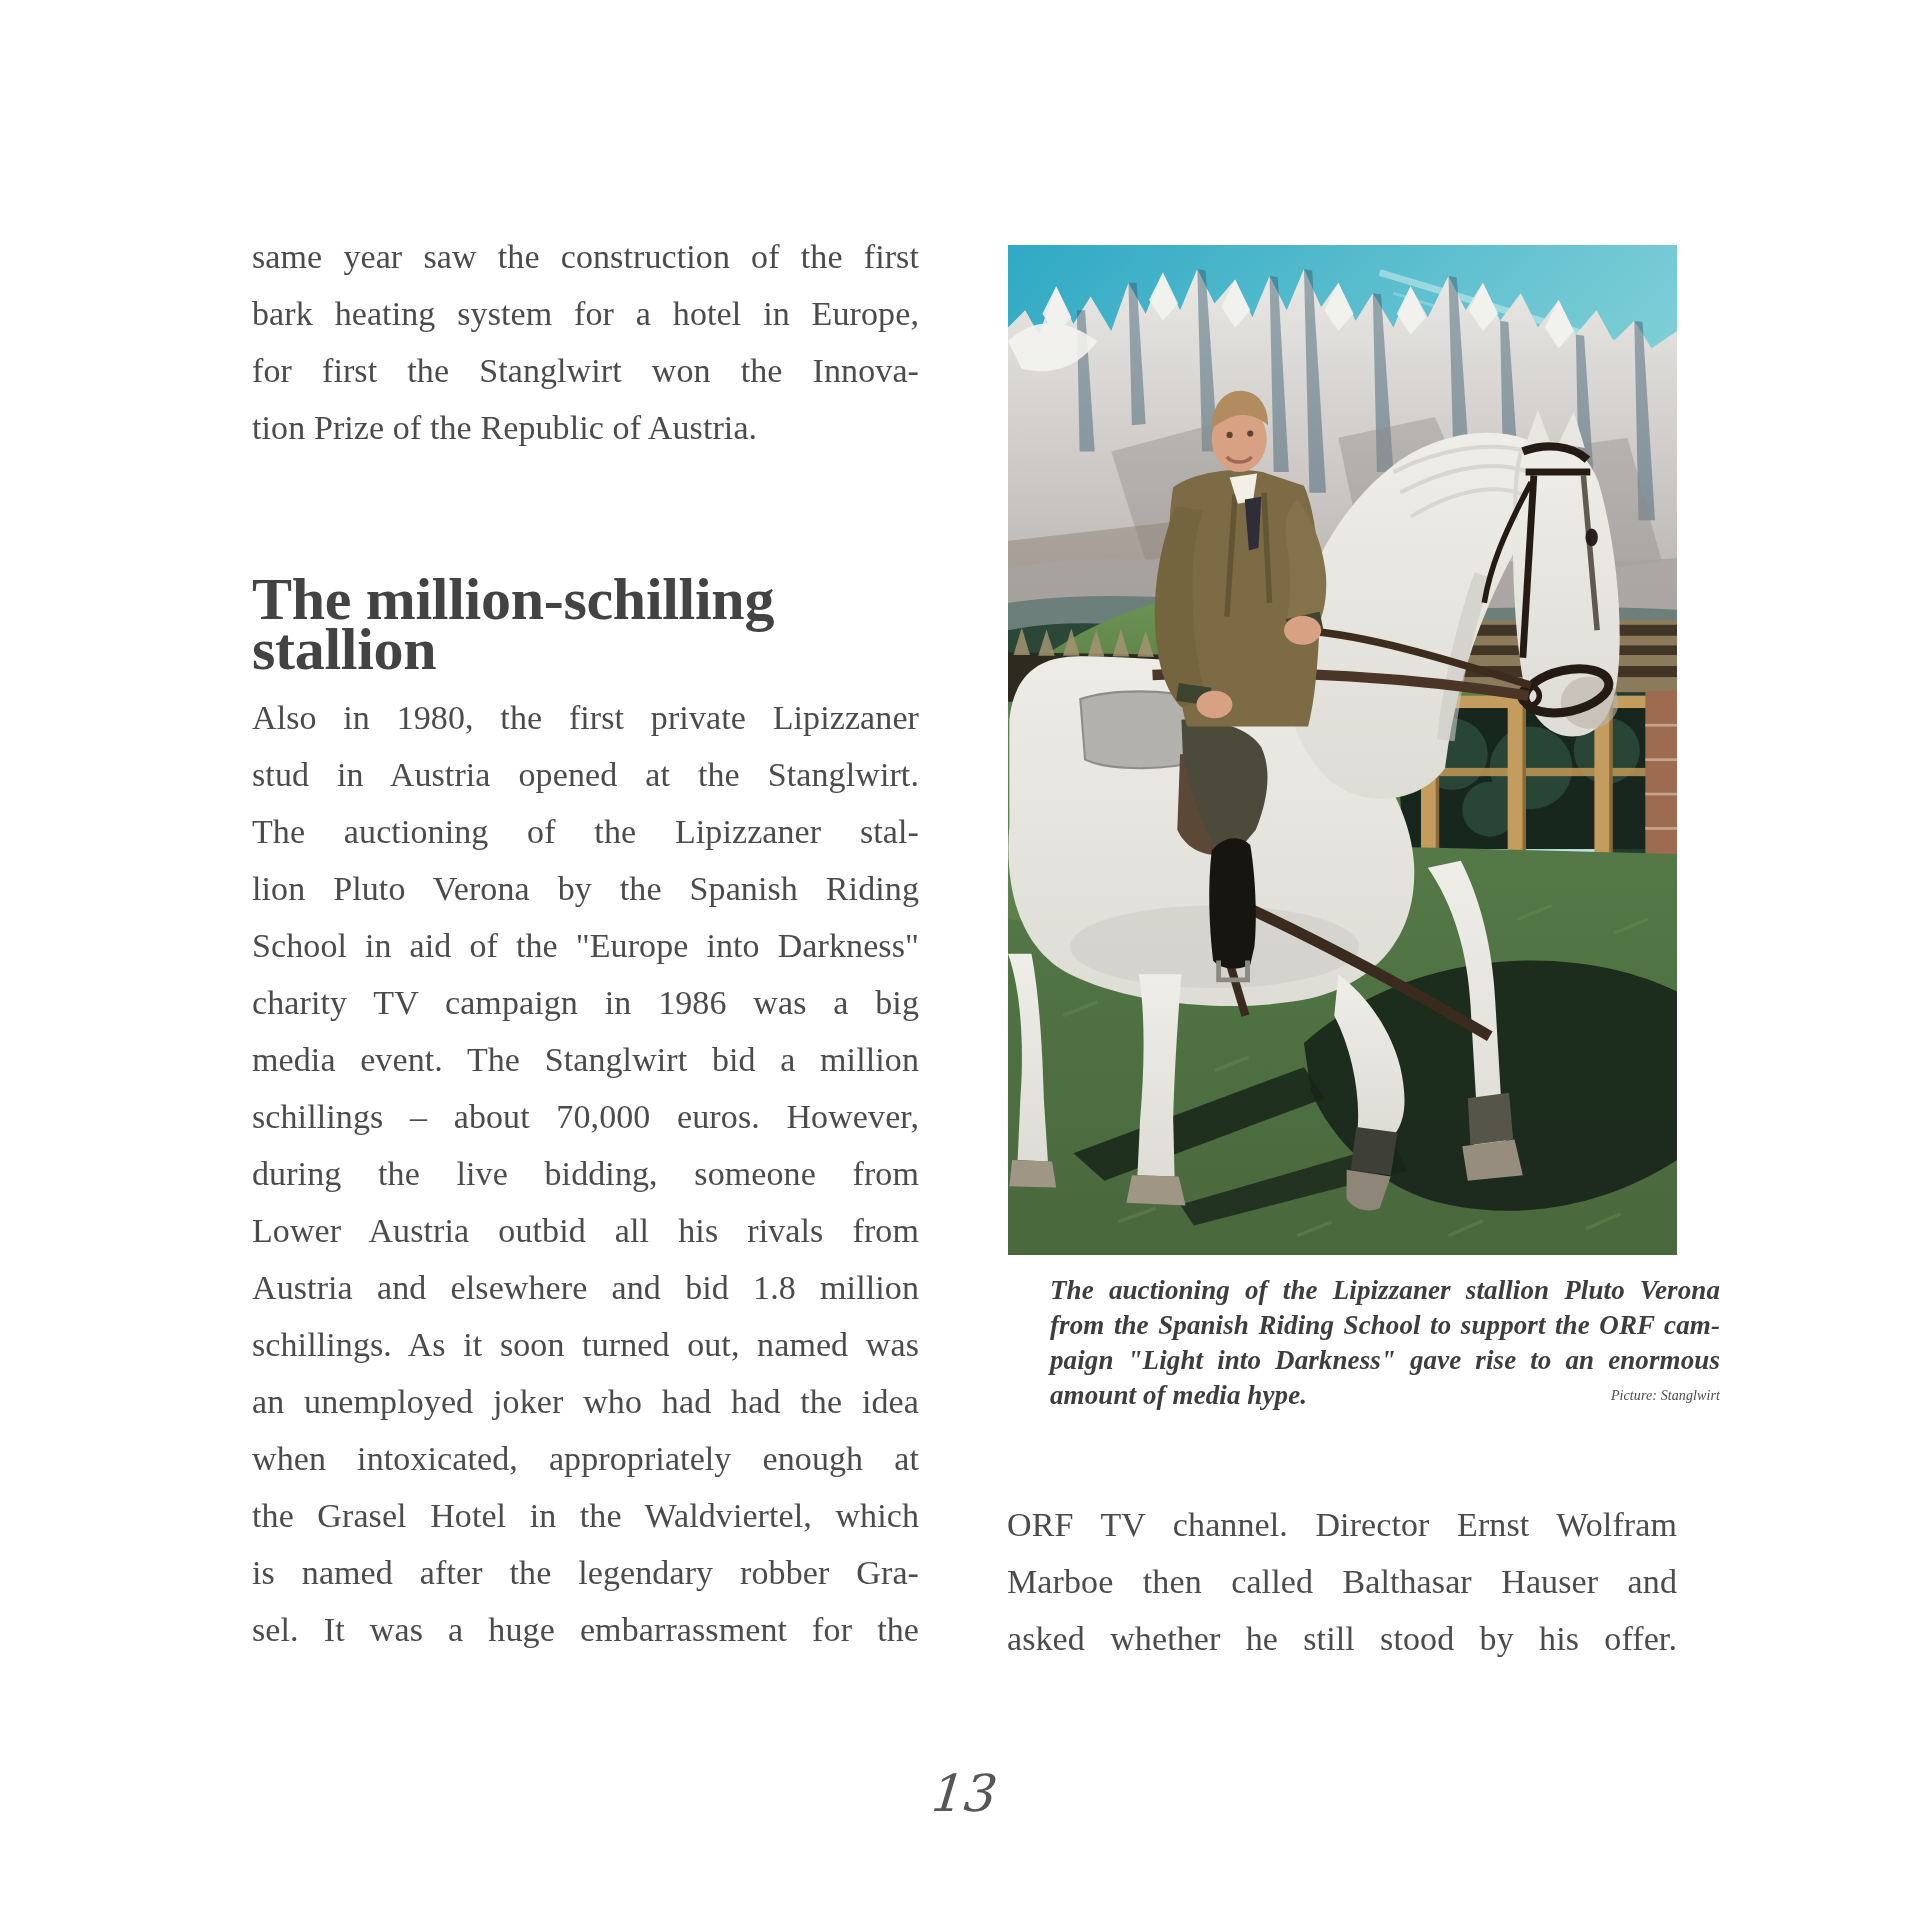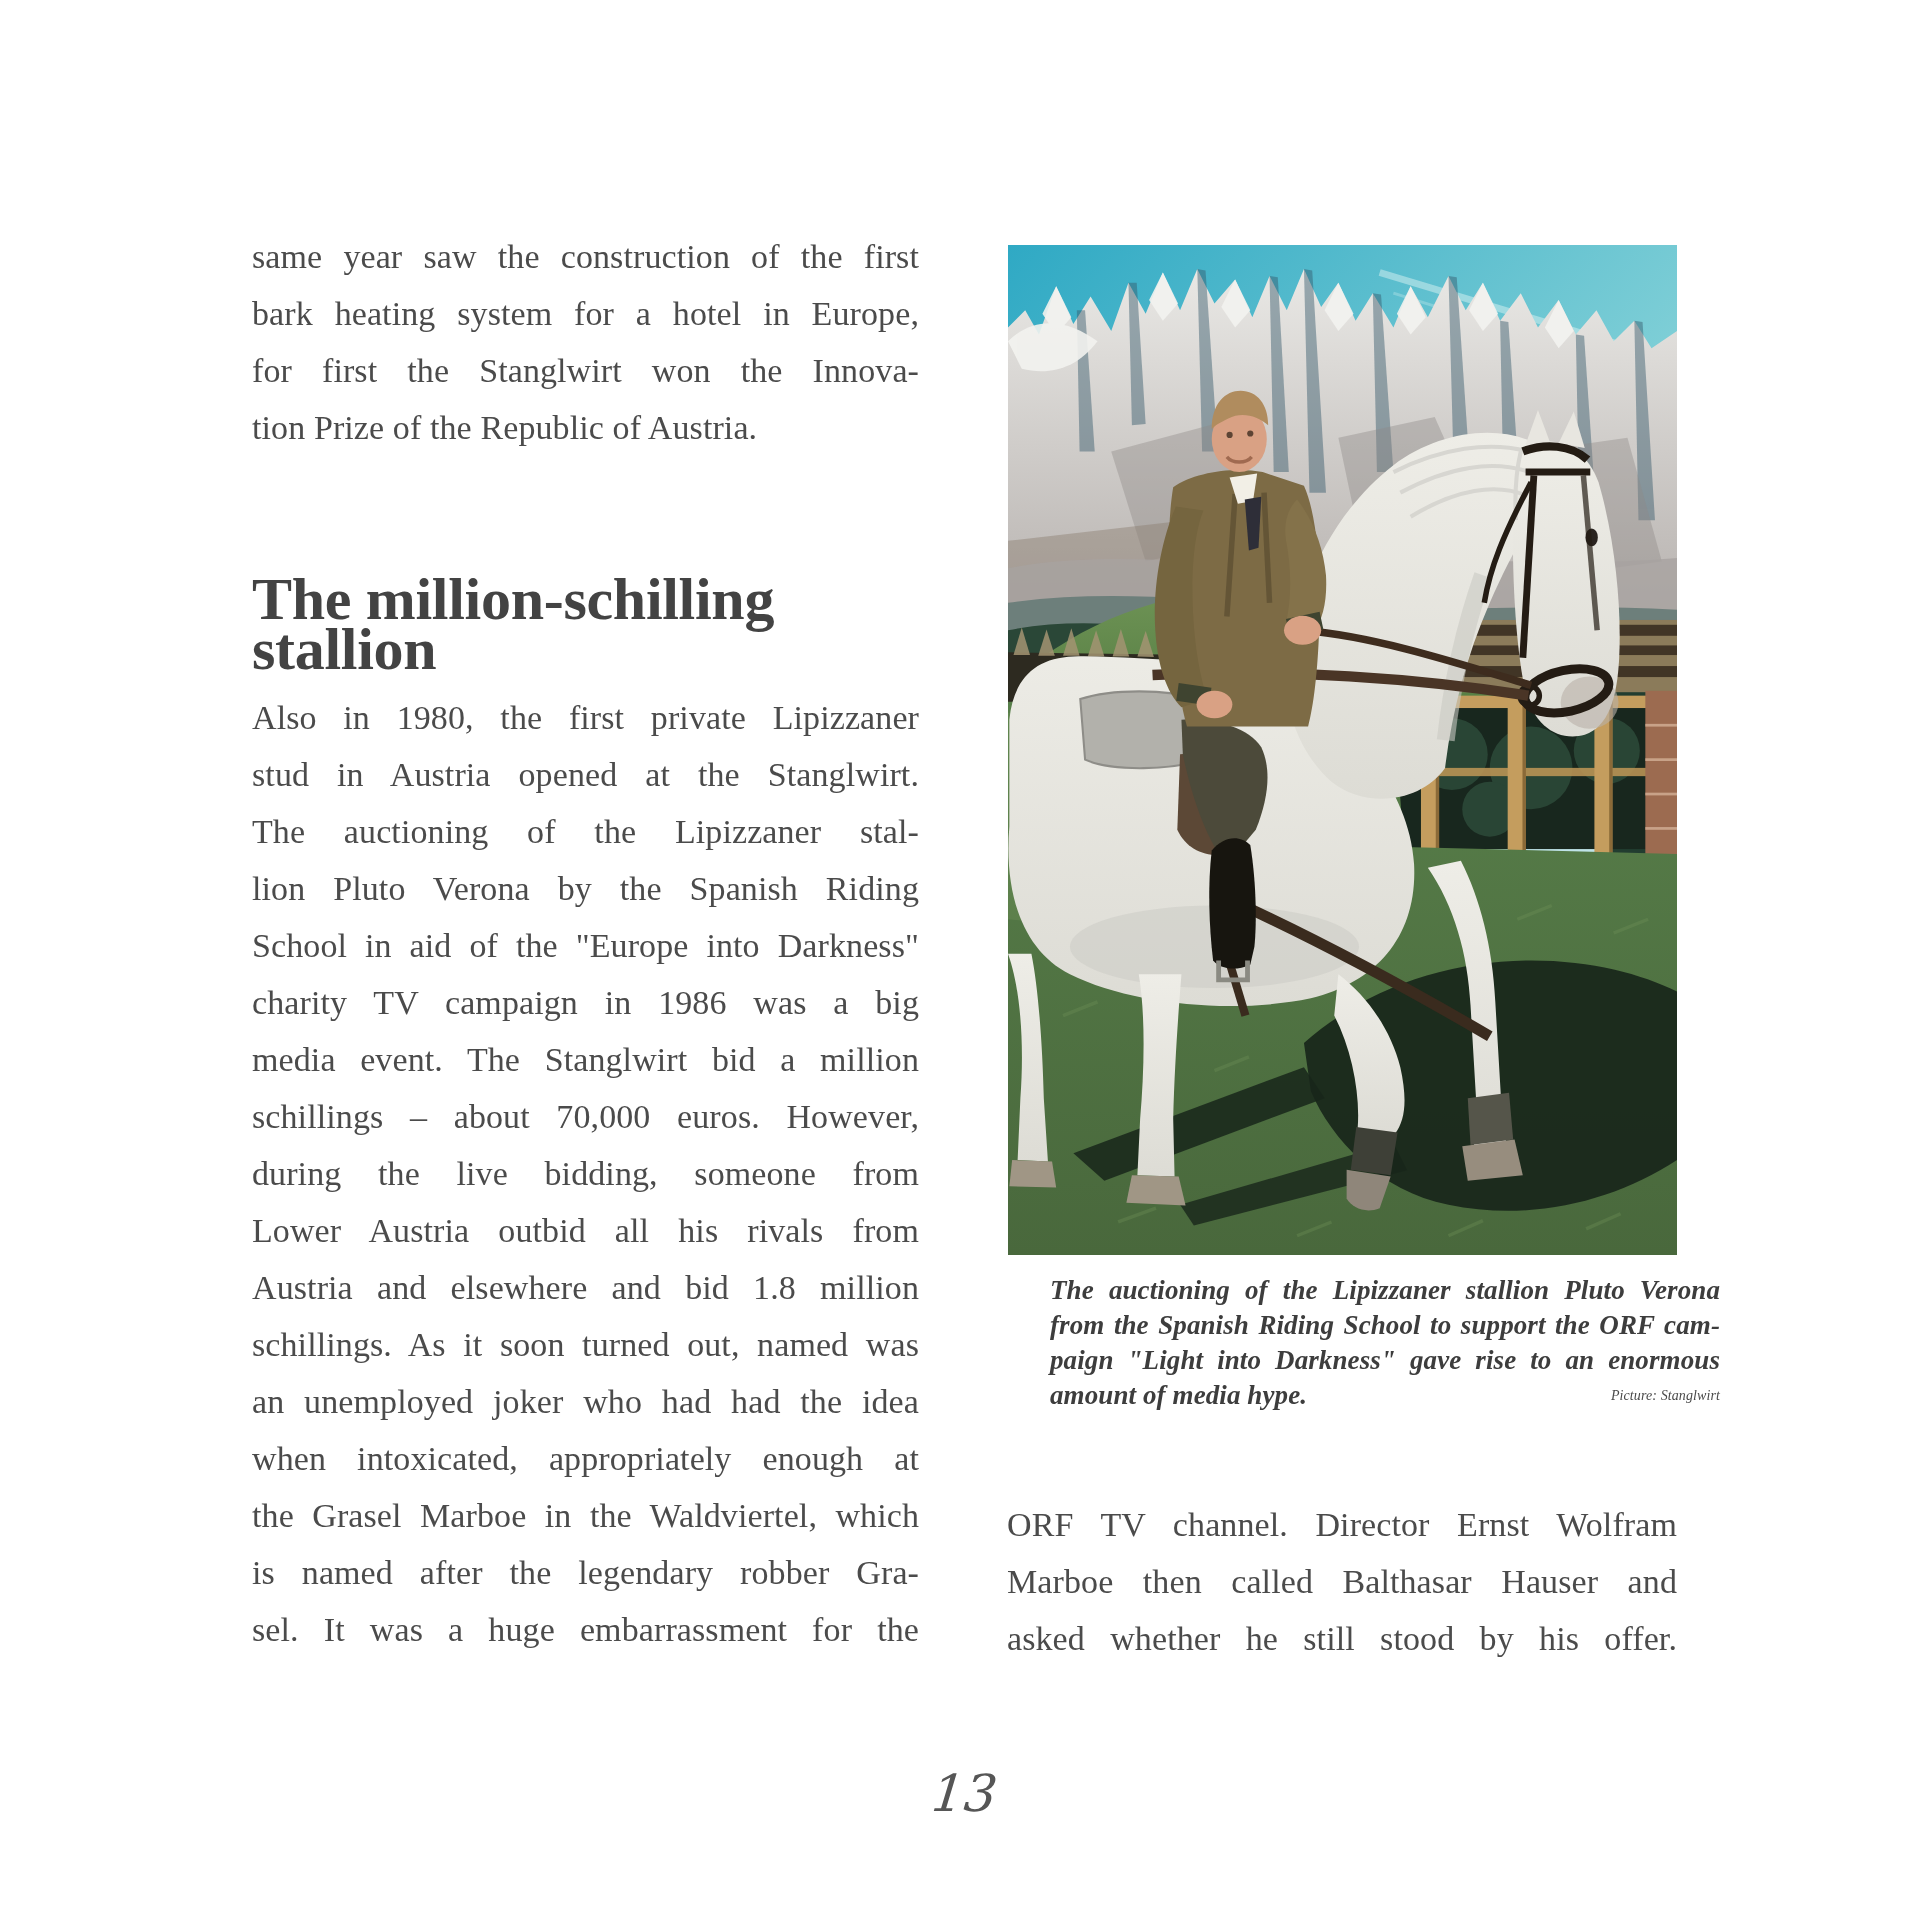--- a/index.html
+++ b/index.html
@@ -55,21 +55,21 @@
       <div class="jline">School in aid of the "Europe into Darkness"</div>
       <div class="jline">charity TV campaign in 1986 was a big</div>
       <div class="jline">media event. The Stanglwirt bid a million</div>
       <div class="jline">schillings – about 70,000 euros. However,</div>
       <div class="jline">during the live bidding, someone from</div>
       <div class="jline">Lower Austria outbid all his rivals from</div>
       <div class="jline">Austria and elsewhere and bid 1.8 million</div>
       <div class="jline">schillings. As it soon turned out, named was</div>
       <div class="jline">an unemployed joker who had had the idea</div>
       <div class="jline">when intoxicated, appropriately enough at</div>
-      <div class="jline">the Grasel Marboe in the Waldviertel, which</div>
+      <div class="jline">the Grasel Hotel in the Waldviertel, which</div>
       <div class="jline">is named after the legendary robber Gra-</div>
       <div class="jline">sel. It was a huge embarrassment for the</div>
     </section>
 
   <figure id="photo">
     <svg viewBox="0 0 972 1468" preserveAspectRatio="none">
       <defs>
         <linearGradient id="skyG" x1="0" y1="0" x2="1" y2="0.6">
           <stop offset="0" stop-color="var(--photo-sky_top,#2fa9c4)"></stop>
           <stop offset="1" stop-color="var(--photo-sky_light,#8ed6da)"></stop>

